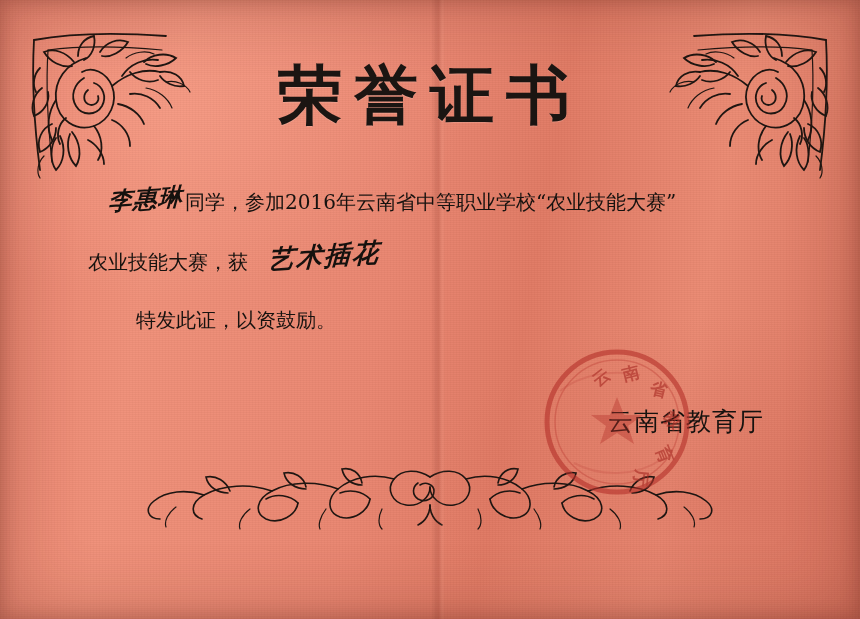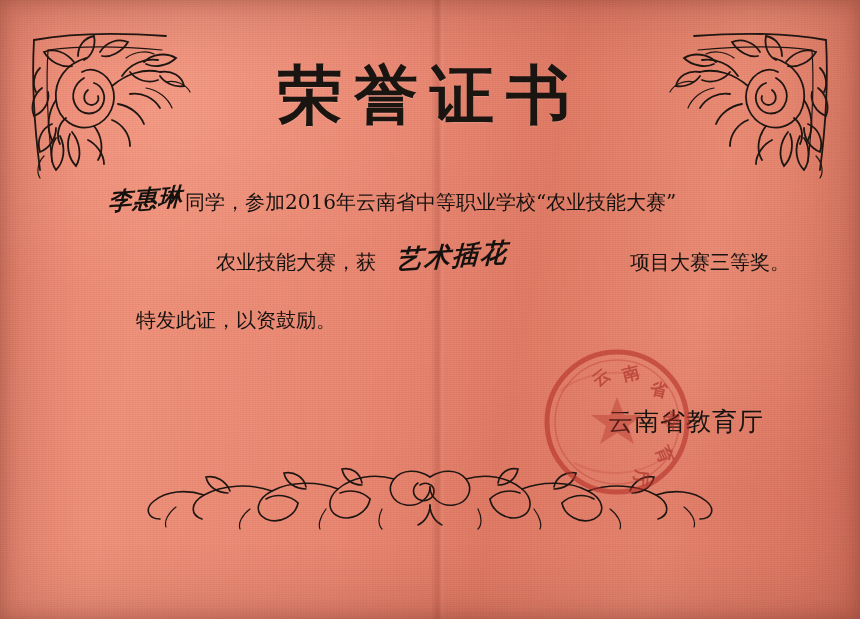--- a/index.html
+++ b/index.html
@@ -82,21 +82,21 @@
     font-size: 20px;
     line-height: 1.2;
   }
   .line {
     display: flex;
     align-items: flex-end;
     margin-bottom: 34px;
     white-space: pre;
   }
   .line.l1 { padding-left: 28px; }
-  .line.l2 { padding-left: 10px; justify-content: flex-end; }
+  .line.l2 { padding-left: 10px; }
   .line.l3 { padding-left: 58px; margin-bottom: 16px; }
 
   .hand {
     font-family: "Liberation Serif", serif;
     font-style: italic;
     font-weight: bold;
     font-size: 23px;
     letter-spacing: 1px;
     color: #15110e;
     transform: rotate(-4deg) skewX(-6deg);
@@ -232,21 +232,20 @@
     <div class="line l1">
       <span class="hand name">李惠琳</span>
       <span>同学，参加2016年云南省中等职业学校“农业技能大赛”</span>
     </div>
 
     <div class="line l2">
       <span>农业技能大赛，获</span>
       <span class="gap-small"></span>
       <span class="hand item">艺术插花</span>
       <span class="gap-big"></span>
-      <span>项目大赛三等奖。</span>
     </div>
 
     <div class="line l3">
       <span>特发此证，以资鼓励。</span>
     </div>
 
   </div>
 
   <div class="seal">
     <svg width="155" height="155" viewBox="0 0 155 155" fill="none">

